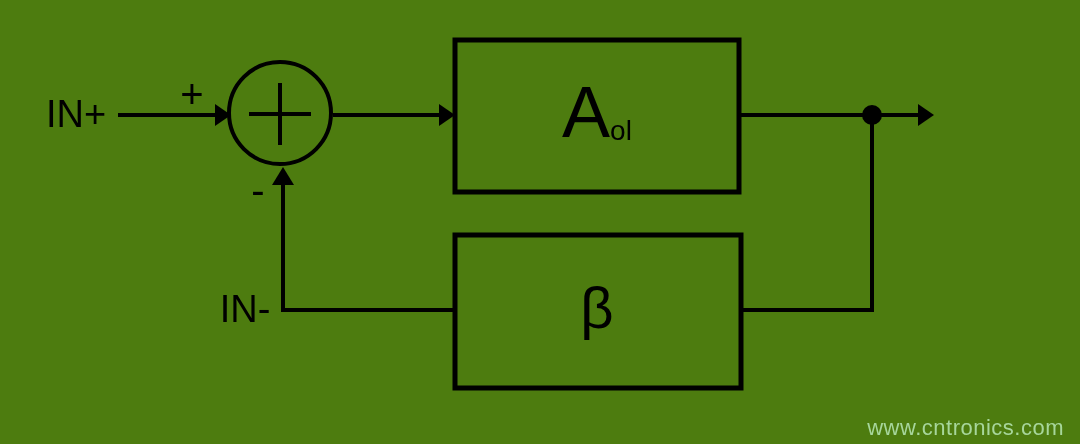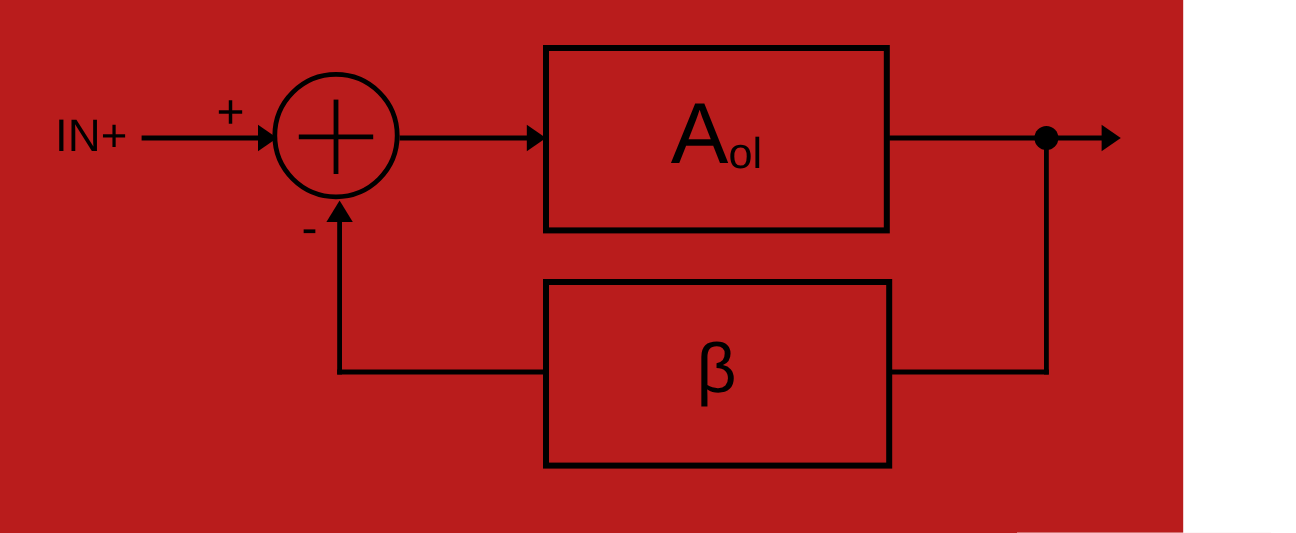--- a/index.html
+++ b/index.html
@@ -1,36 +1,36 @@
 <!DOCTYPE html>
 <html><head>
 <meta charset="utf-8">
 <style>
   html, body { margin: 0; padding: 0; background: #ffffff; }
   .stage {
     position: relative;
-    width: 986px;
+    width: 1080px;
     height: 444px;
-    background: #b91c1c;
+    background: #4d7c0f;
     font-family: "Liberation Sans", sans-serif;
     color: #000000;
     overflow: hidden;
   }
   .stage svg { position: absolute; left: 0; top: 0; }
   .lbl {
     position: absolute;
     transform: translate(-50%, -50%);
     font-size: 38px;
     line-height: 1;
     white-space: nowrap;
     color: #000000;
   }
   .lbl.sign { font-size: 40px; font-weight: 400; }
   .lbl.gain { font-size: 72px; }
-  .lbl.gain .subscript { font-size: 36px; vertical-align: -0.12em; }
+  .lbl.gain .subscript { font-size: 28px; vertical-align: -0.12em; }
   .lbl.beta { font-size: 58px; }
   .watermark {
     position: absolute;
     right: 16px;
     bottom: 5px;
     font-size: 22px;
     line-height: 1;
     letter-spacing: 0.5px;
     white-space: nowrap;
   }
@@ -73,20 +73,22 @@
       <circle cx="872" cy="115" r="10"></circle>
     </g>
   </svg>
 
   <div class="lbl" style="left:76px; top:114px;">IN+</div>
 
   <div class="lbl sign" style="left:192px; top:94px;">+</div>
 
   <div class="lbl sign" style="left:258px; top:190px;">-</div>
 
+  <div class="lbl" style="left:245px; top:309px;">IN-</div>
 
 
   <div class="lbl gain" style="left:597px; top:112px;"><span>A</span><span class="subscript">ol</span></div>
 
   <div class="lbl beta" style="left:597px; top:308px;">β</div>
 
+  <div class="watermark" style="color: rgb(167, 214, 155);">www.cntronics.com</div>
 
 </div>
 
 </body></html>

